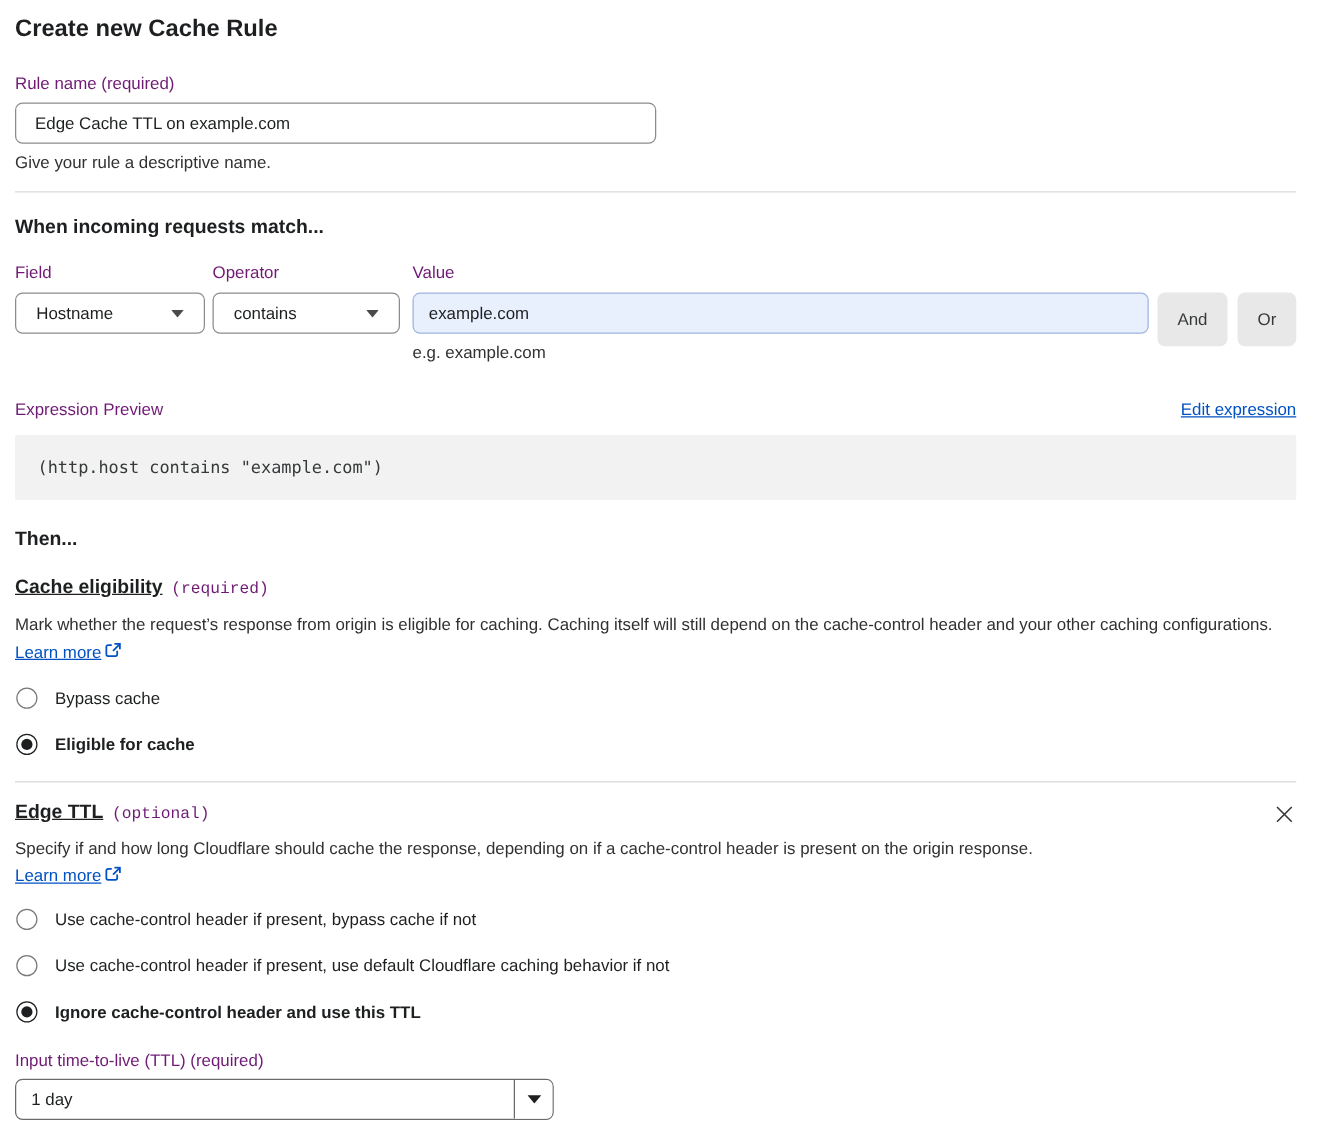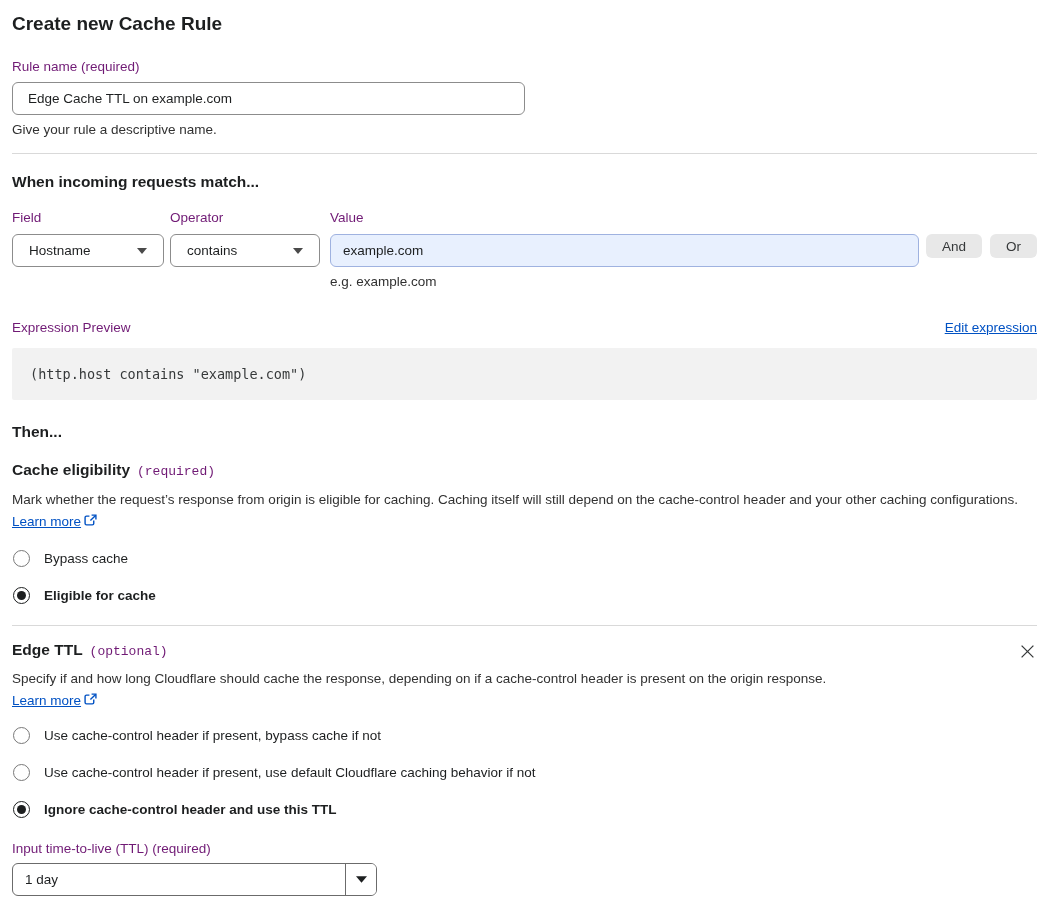--- a/index.html
+++ b/index.html
@@ -48,38 +48,38 @@
   .value-input {
     width: 100%; height: 33px;
     border: 1px solid #9fb2e0; border-radius: 6px; background: #e8f0fe;
     padding: 0 12px; font-size: 13.5px; color: #1d1f20;
     font-family: "Liberation Sans", sans-serif; outline: none;
   }
   .value-help { margin-top: 6px; }
 
   .connector-buttons { display: flex; gap: 8px; margin-top: 25px; }
   .connector-btn {
-    height: 24px; padding: 0 16px; border: none; border-radius: 6px;
+    height: 43px; padding: 0 16px; border: none; border-radius: 6px;
     background: #e8e8e8; color: #36393a; font-size: 13.5px;
     font-family: "Liberation Sans", sans-serif; cursor: pointer;
   }
 
   
   .expr-row { margin-top: 29px; display: flex; justify-content: space-between; align-items: baseline; }
   a.link { color: #0051c3; text-decoration: underline; cursor: pointer; font-size: 13.5px; }
   .code-block {
     margin-top: 12px; height: 52px; background: #f2f2f2; border-radius: 2px;
     display: flex; align-items: center; padding: 0 18px;
     font-family: "DejaVu Sans Mono", monospace; font-size: 13.5px; color: #36393a;
   }
 
   h2.then-heading { margin-top: 22px; }
 
   .subsection-title-row { margin-top: 18px; display: flex; align-items: baseline; justify-content: space-between; }
-  .subsection-title { font-size: 15.5px; font-weight: 700; color: #1d1f20; line-height: 20px; }
+  .subsection-title { font-size: 15.5px; font-weight: 700; color: #1d1f20; line-height: 20px; text-decoration: underline; }
   .title-tag { font-size: 13px; color: #701a75; font-weight: 400; margin-left: 7px; font-family: Liberation Mono, monospace; }
 
   .desc { margin-top: 9px; line-height: 21.5px; }
   .desc-cache { max-width: 1012px; }
   .desc-edge { max-width: 836px; }
   .ext-icon { margin-left: 3px; vertical-align: -1px; }
 
   .radio-group { margin-top: 17px; }
   .radio-row { display: flex; align-items: center; margin-left: 1px; cursor: pointer; }
   .radio-row + .radio-row { margin-top: 20px; }
@@ -91,21 +91,21 @@
   .radio-dot { width: 9px; height: 9px; border-radius: 50%; background: #1d1f20; display: none; }
   .radio-row.checked .radio-circle { border-color: #1d1f20; }
   .radio-row.checked .radio-dot { display: block; }
   .radio-label { margin-left: 14px; color: #1d1f20; }
   .radio-row.checked .radio-label { font-weight: 700; }
 
   .close-btn { background: none; border: none; cursor: pointer; padding: 2px; line-height: 0; align-self: flex-start; margin-top: 2px; }
 
   .ttl-label { margin-top: 22px; }
   .ttl-select {
-    margin-top: 6px; width: 365px; height: 33px;
+    margin-top: 6px; width: 431px; height: 33px;
     border: 1px solid #6b6b6b; border-radius: 6px; background: #fff;
     display: flex; align-items: center; justify-content: space-between;
     overflow: hidden; cursor: pointer;
   }
   .ttl-value { padding-left: 12px; color: #1d1f20; }
   .ttl-arrow {
     width: 31px; height: 100%; border-left: 1px solid #6b6b6b;
     display: flex; align-items: center; justify-content: center; background: #fff; flex: none;
   }
 </style>

